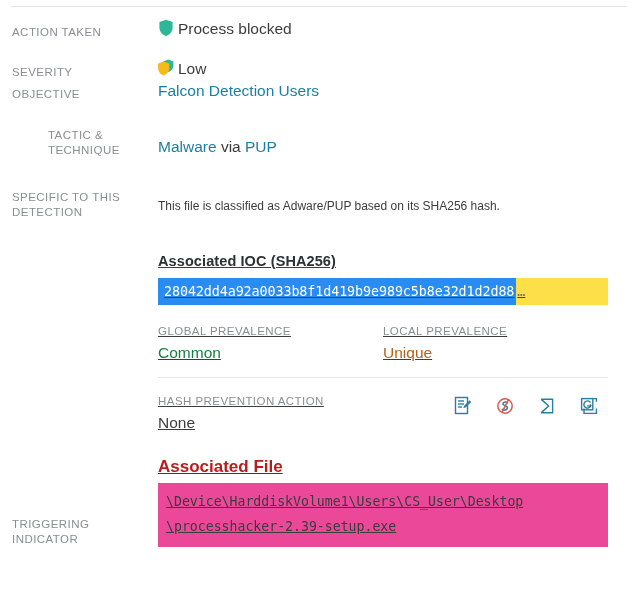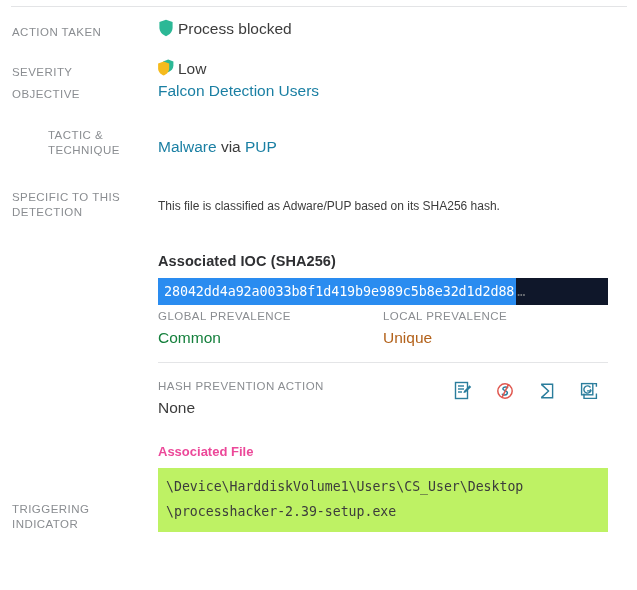--- a/index.html
+++ b/index.html
@@ -104,32 +104,33 @@
   .desc {
     font-size: 12px;
     line-height: 28px;
     color: #3c3c3c;
     max-width: 440px;
   }
 
   
   .trigger-panel {
     width: 460px;
+    text-decoration: underline;
   }
   .panel-heading {
     font-size: 14.5px;
     font-weight: bold;
     color: #2f3033;
     letter-spacing: 0.1px;
     margin: 0 0 6px 0;
     font-family: "Liberation Sans", sans-serif;
   }
 
   .hash-box {
-    background: #0f172a;
+    background: #fde047;
     height: 27px;
     width: 450px;
     box-sizing: border-box;
     display: flex;
     align-items: center;
     overflow: hidden;
     white-space: nowrap;
   }
   .hash-text {
     background: #2a8cf0;
@@ -149,21 +150,21 @@
   }
 
   .divider {
     height: 1px;
     background: #e4e5e7;
     width: 450px;
   }
 
   .prev-wrap {
     display: flex;
-    margin-top: 4px;
+    margin-top: 19px;
   }
   .prev-col { width: 225px; }
   .prev-label {
     font-size: 11.5px;
     letter-spacing: 0.45px;
     color: #8a8d91;
     text-transform: uppercase;
     line-height: 15px;
   }
   .prev-value {
@@ -208,27 +209,27 @@
     display: inline-flex;
     align-items: center;
     justify-content: center;
     cursor: pointer;
     background: none;
     border: none;
     padding: 0;
   }
 
   .file-heading {
-    font-size: 13px;
+    font-size: 17px;
     font-weight: bold;
-    color: #ec4899;
+    color: #b91c1c;
     margin: 22px 0 5px 0;
   }
   .file-box {
-    background: #bef264;
+    background: #ec4899;
     width: 450px;
     box-sizing: border-box;
     padding: 6px 8px 8px 8px;
     font-family: "DejaVu Sans Mono", "Liberation Mono", monospace;
     font-size: 13.2px;
     line-height: 25px;
     color: #3c3c3c;
     word-break: break-all;
   }
 </style>

